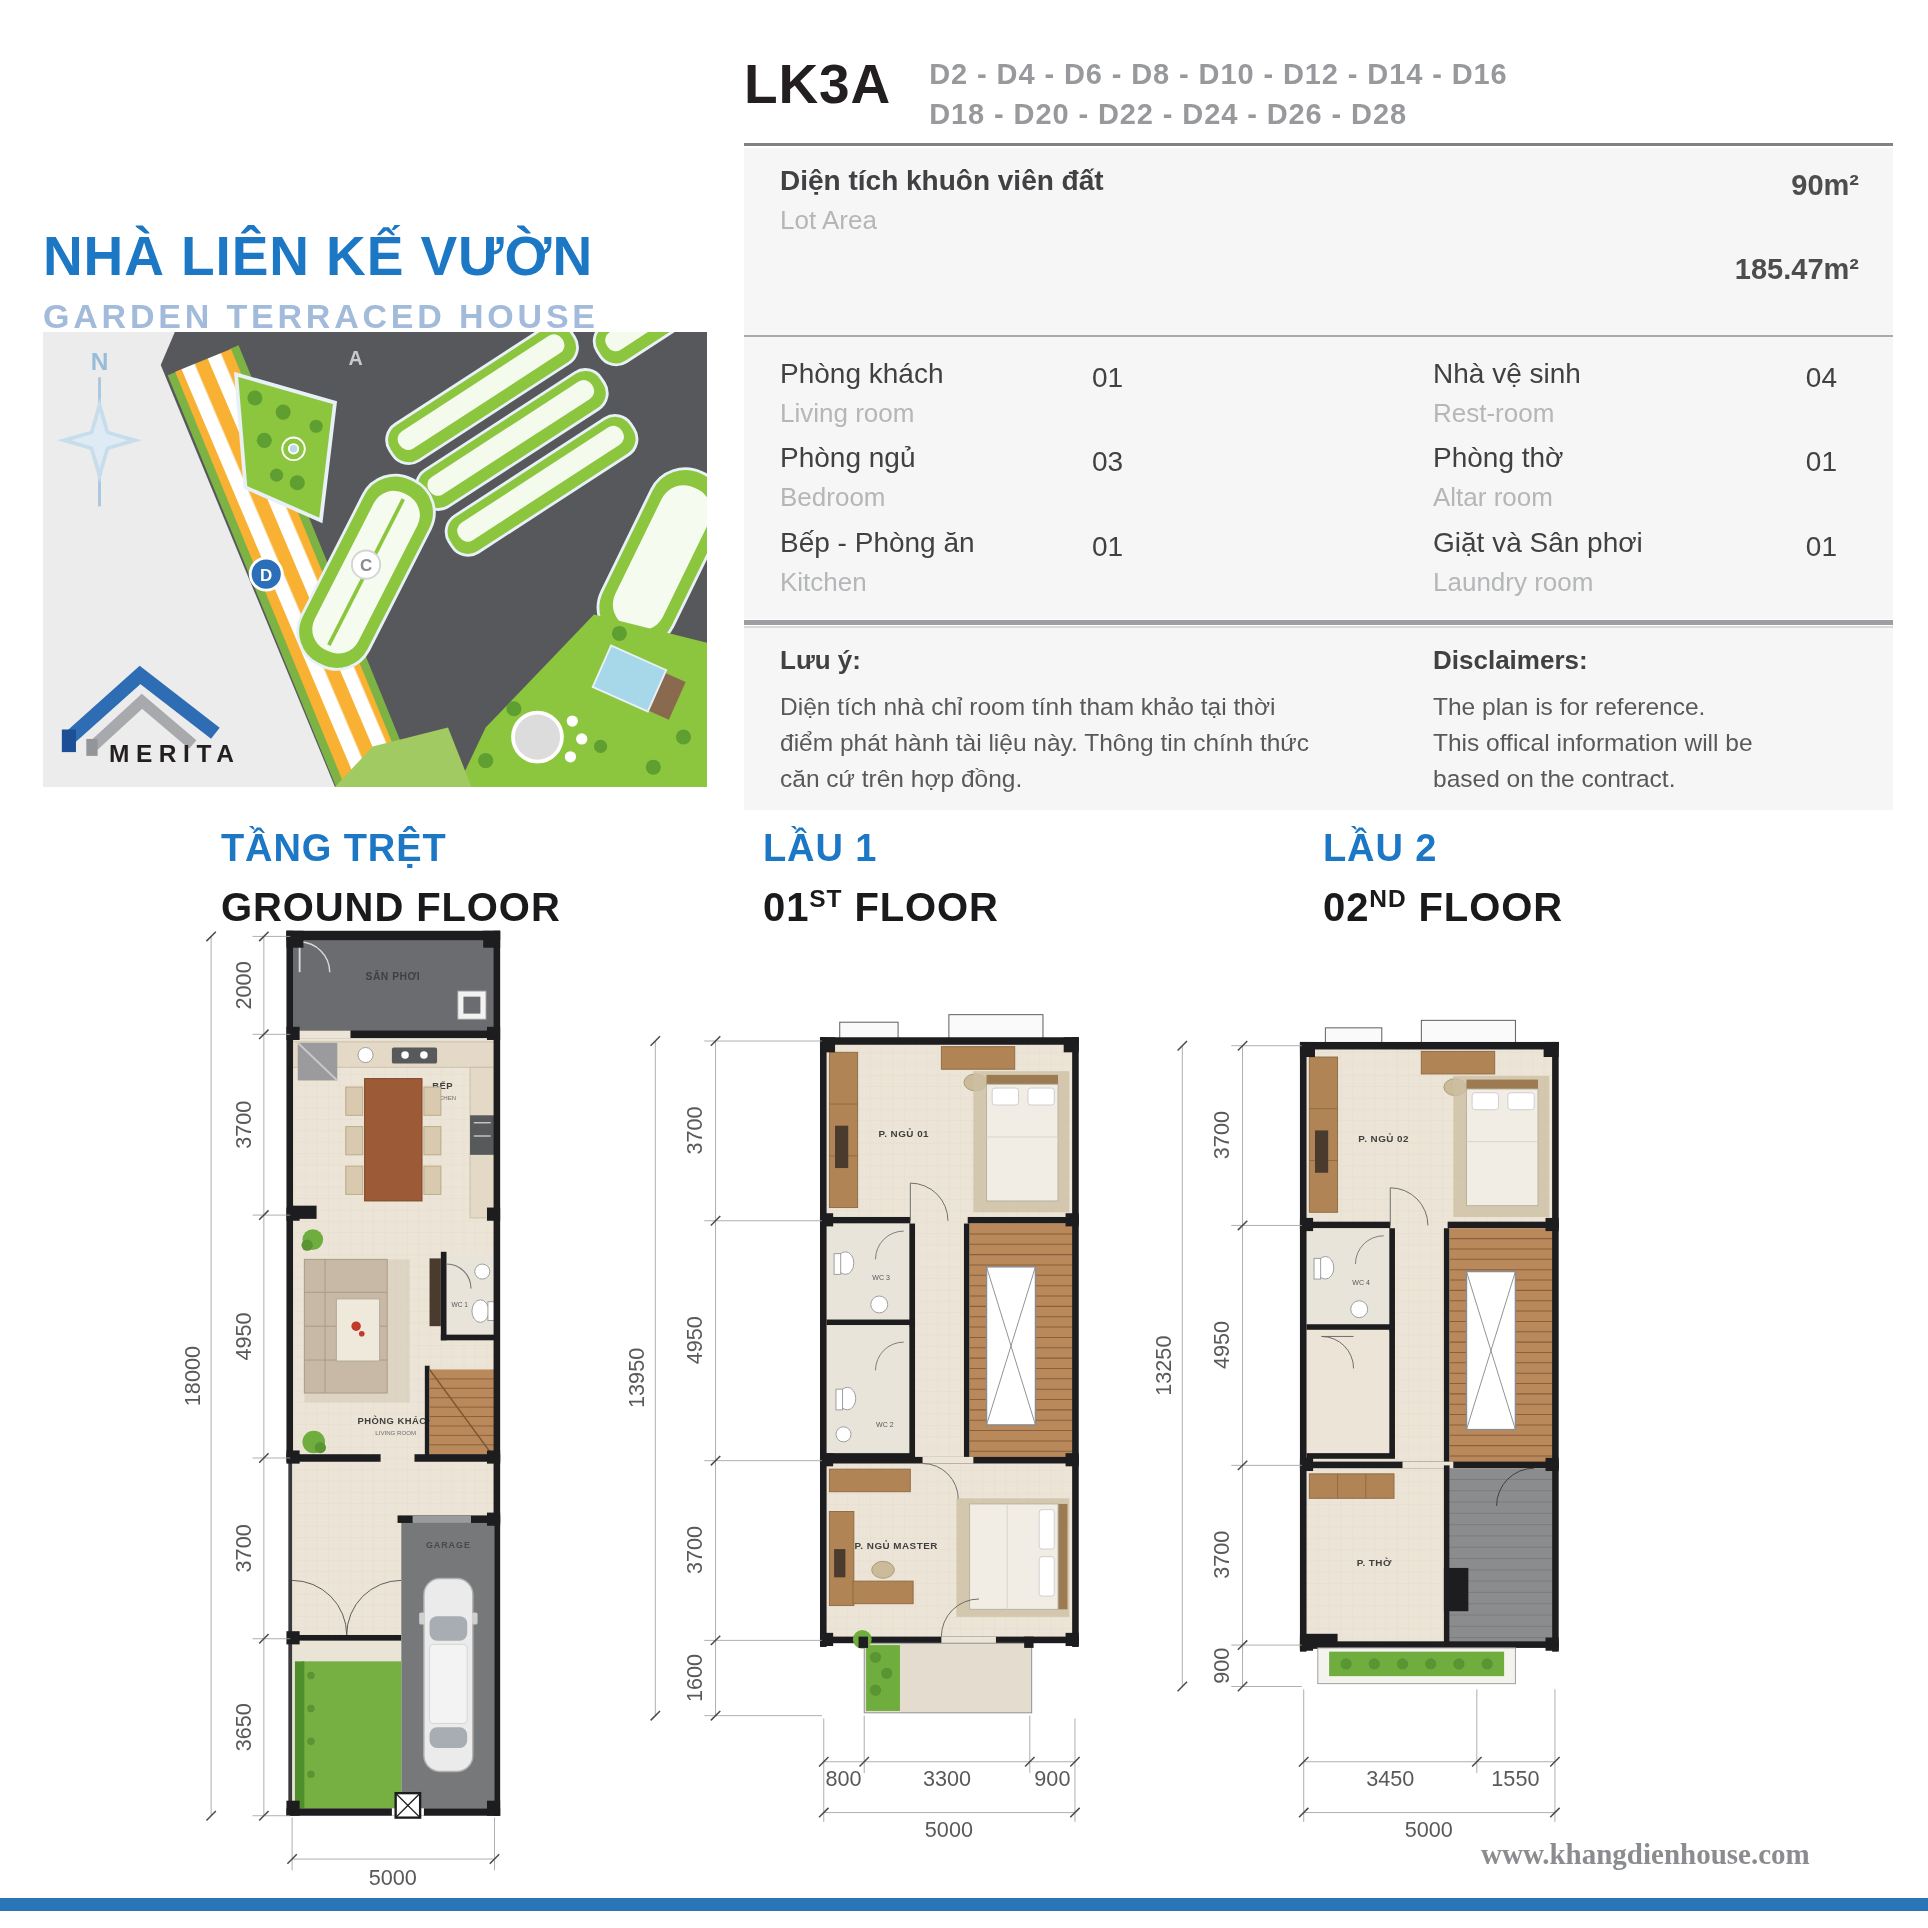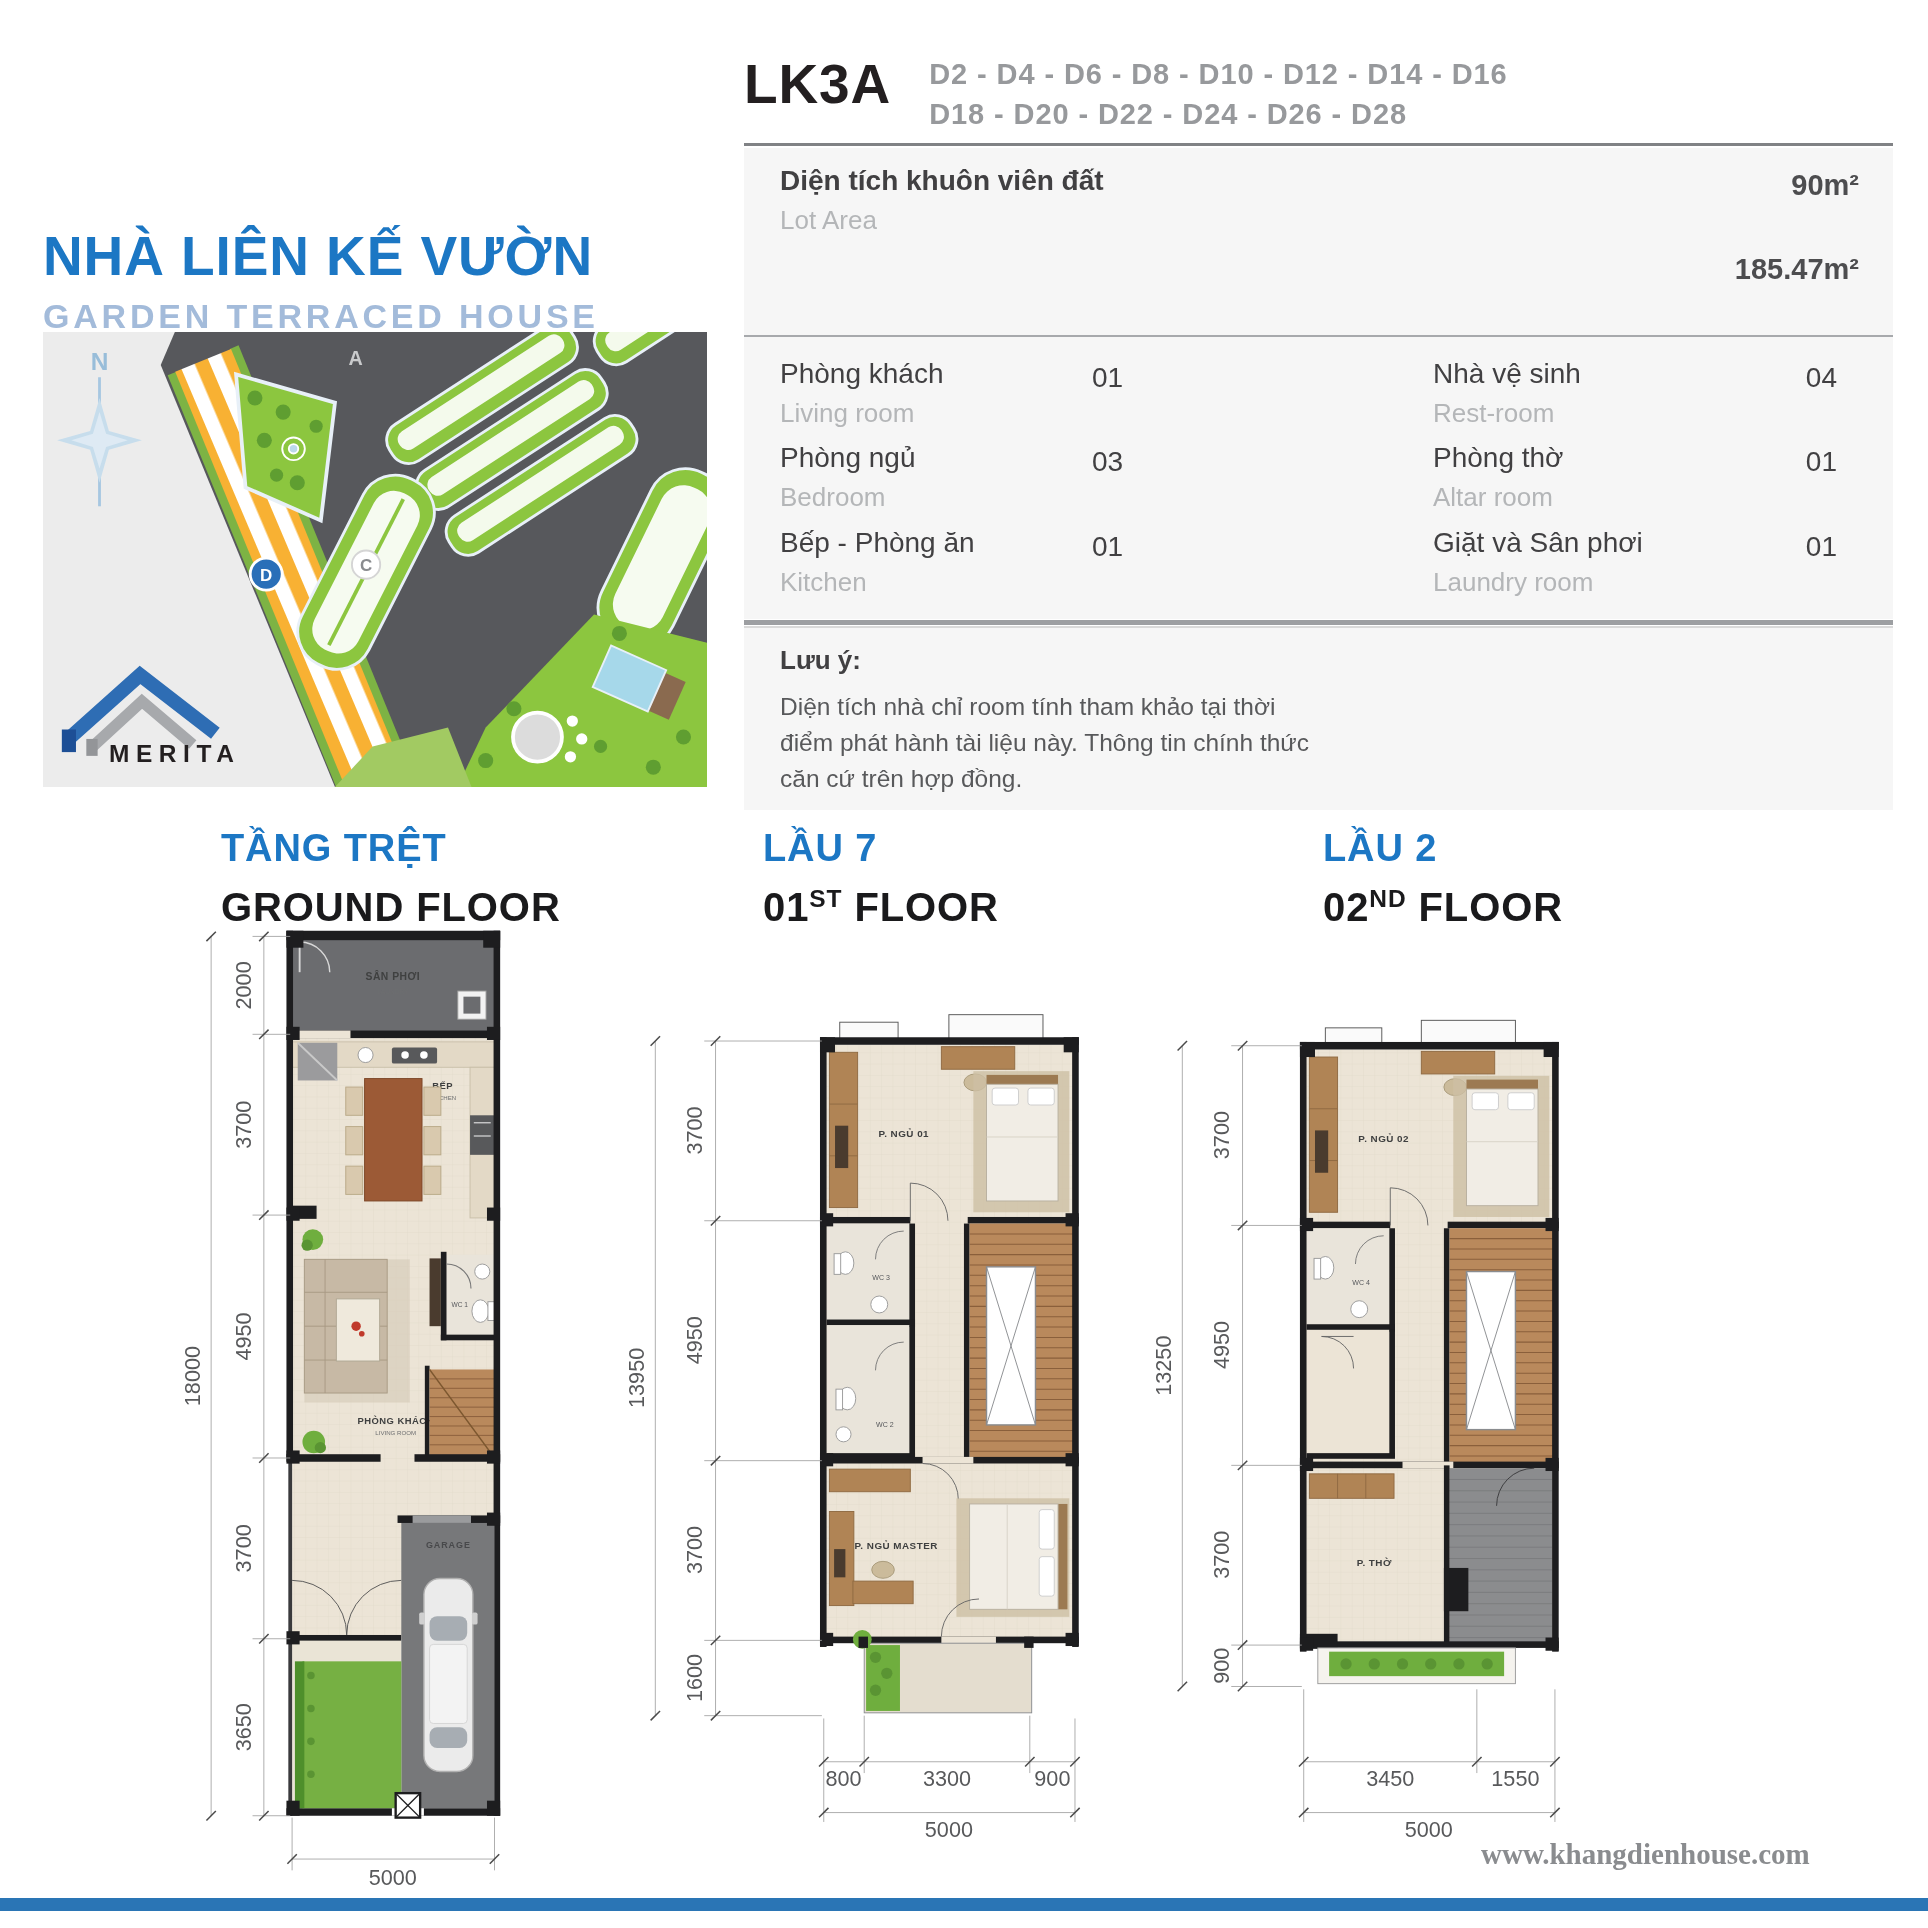--- a/index.html
+++ b/index.html
@@ -192,28 +192,34 @@
 <div class="hline" style="top:620px;height:4.7px;background:#9d9fa2;"></div>
 <div class="hline" style="top:626px;height:1.9px;background:#d9d9d9;"></div>
 
 <div class="panel" style="top:628px;height:182px;">
   <div class="abs" style="left:36px;top:17px;">
     <div class="note-title">Lưu ý:</div>
     <div class="note-body">Diện tích nhà chỉ room tính tham khảo tại thời</div>
     <div class="note-body">điểm phát hành tài liệu này. Thông tin chính thức</div>
     <div class="note-body">căn cứ trên hợp đồng.</div>
   </div>
+  <div class="abs" style="left:689px;top:17px;">
+    <div class="note-title">Disclaimers:</div>
+    <div class="note-body">The plan is for reference.</div>
+    <div class="note-body">This offical information will be</div>
+    <div class="note-body">based on the contract.</div>
+  </div>
 </div>
 
 <div class="abs" style="left:221px;top:827px;">
   <div class="floor-vi">TẦNG TRỆT</div>
   <div class="floor-en">GROUND FLOOR</div>
 </div>
 <div class="abs" style="left:763px;top:827px;">
-  <div class="floor-vi">LẦU 7</div>
+  <div class="floor-vi">LẦU 1</div>
   <div class="floor-en"><span>01</span><sup>ST</sup> <span>FLOOR</span></div>
 </div>
 <div class="abs" style="left:1323px;top:827px;">
   <div class="floor-vi">LẦU 2</div>
   <div class="floor-en"><span>02</span><sup>ND</sup> <span>FLOOR</span></div>
 </div>
 
 <svg class="abs" style="left:113px;top:927px;" width="490" height="965" viewBox="0 0 520 1025">
   <defs>
     <pattern id="g-grid" width="12" height="12" patternUnits="userSpaceOnUse">

